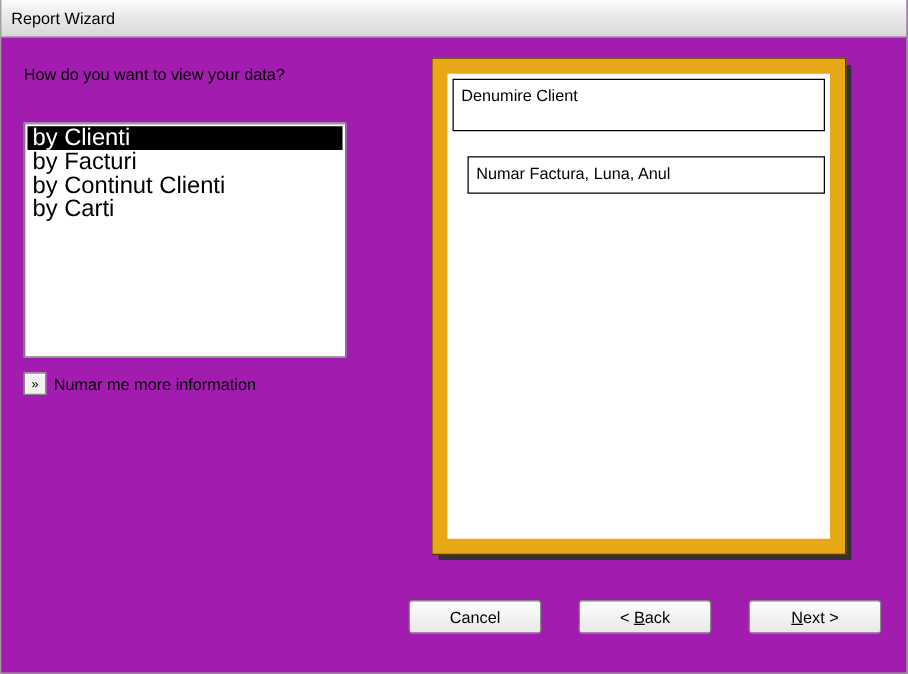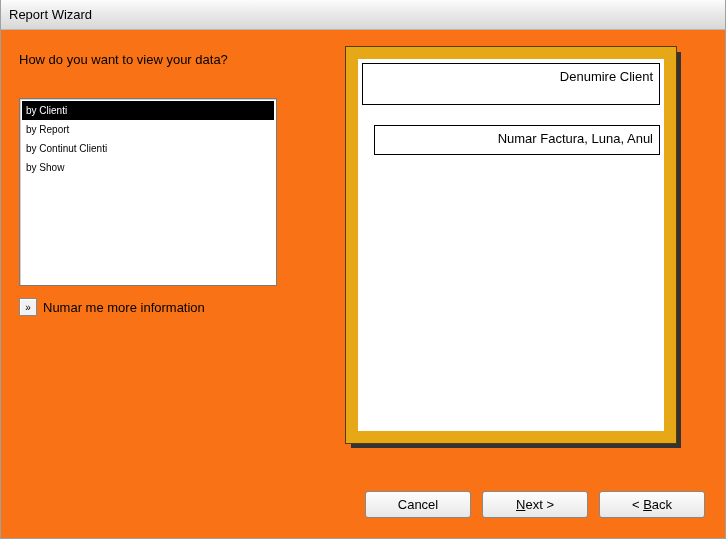--- a/index.html
+++ b/index.html
@@ -11,21 +11,21 @@
       background: #ece9d8;
       overflow: hidden;
     }
     .window {
       width: 100%;
       height: 100%;
       border: 1px solid #a0a0a0;
       border-top: none;
       display: flex;
       flex-direction: column;
-      background: #f97316;
+      background: #a21caf;
     }
     .titlebar {
       height: 30px;
       background: linear-gradient(to bottom, #fcfcfc 0%, #e8e8e8 50%, #d8d8d8 100%);
       border-bottom: 1px solid #b8b8b8;
       display: flex;
       align-items: center;
       padding: 0 8px;
       font-size: 13px;
     }
@@ -48,21 +48,21 @@
       top: 68px;
       width: 258px;
       height: 188px;
       background: #fff;
       border: 1px solid #7a7a7a;
       box-shadow: inset 1px 1px 0 #d0d0d0;
       padding: 2px 2px;
     }
     .listitem {
       padding: 1px 4px;
-      font-size: 10px;
+      font-size: 19px;
       cursor: default;
       line-height: 17px;
     }
     .listitem.selected {
       background: #000;
       color: #fff;
     }
     .showmore {
       position: absolute;
       left: 18px;
@@ -107,21 +107,20 @@
       height: 398px;
       background: #e6a817;
       border: 1px solid #5a3b00;
       padding: 12px;
     }
     .preview-page {
       width: 100%;
       height: 100%;
       background: #fff;
       padding: 4px;
-      text-align: right;
     }
     .group-box {
       border: 1px solid #000;
       margin-bottom: 7px;
       padding: 5px 6px;
       font-size: 13px;
       line-height: 1.3;
     }
     .group-level1 {
       min-height: 42px;
@@ -130,24 +129,24 @@
       margin-left: 12px;
       min-height: 30px;
       margin-top: 20px;
     }
     .group-level3 {
       margin-left: 12px;
       min-height: 240px;
     }
     .button-row {
       position: absolute;
-      bottom: 20px;
+      bottom: 31px;
       right: 20px;
       display: flex;
-      gap: 11px;
+      gap: 30px;
     }
     .wiz-btn {
       width: 106px;
       height: 27px;
       background: linear-gradient(to bottom, #fdfdfd, #e8e8e8);
       border: 1px solid #888;
       border-radius: 3px;
       font-family: Tahoma, Arial, sans-serif;
       font-size: 13px;
       cursor: pointer;
@@ -160,23 +159,23 @@
 <div class="window">
   <div class="titlebar">
     <span>Report Wizard</span>
   </div>
   <div class="content">
 
     <div class="prompt">How do you want to view your data?</div>
 
     <div class="listbox">
       <div class="listitem selected">by Clienti</div>
-      <div class="listitem">by Report</div>
+      <div class="listitem">by Facturi</div>
       <div class="listitem">by Continut Clienti</div>
-      <div class="listitem">by Show</div>
+      <div class="listitem">by Carti</div>
     </div>
 
     <div class="showmore">
       <span class="showmore-icon">»</span>
       <span>Numar me more information</span>
     </div>
 
     <div class="preview-wrap">
       <div class="preview-shadow"></div>
       <div class="preview-border">
@@ -185,21 +184,21 @@
           <div class="group-box group-level2">Numar Factura, Luna, Anul</div>
         </div>
       </div>
     </div>
 
     <div class="button-row">
       <button class="wiz-btn">
         <span>Cancel</span>
       </button>
       <button class="wiz-btn">
+        <span>&lt; </span><span class="accel">B</span><span>ack</span>
+      </button>
+      <button class="wiz-btn">
         <span class="accel">N</span><span>ext &gt;</span>
       </button>
-      <button class="wiz-btn">
-        <span>&lt; </span><span class="accel">B</span><span>ack</span>
-      </button>
     </div>
 
   </div>
 </div>
 
 </body></html>

